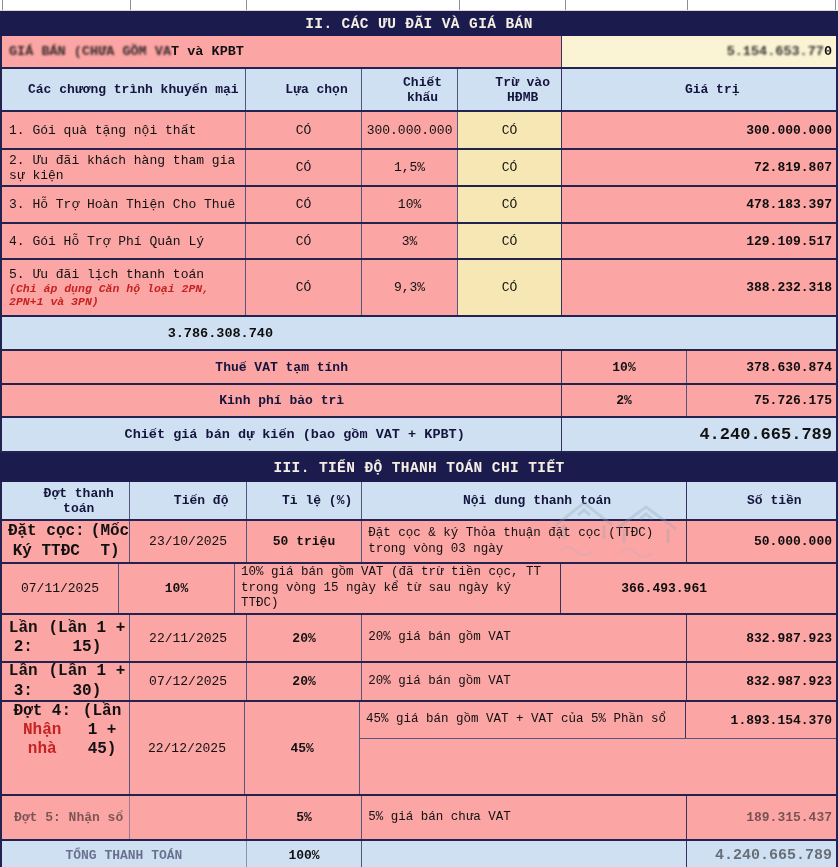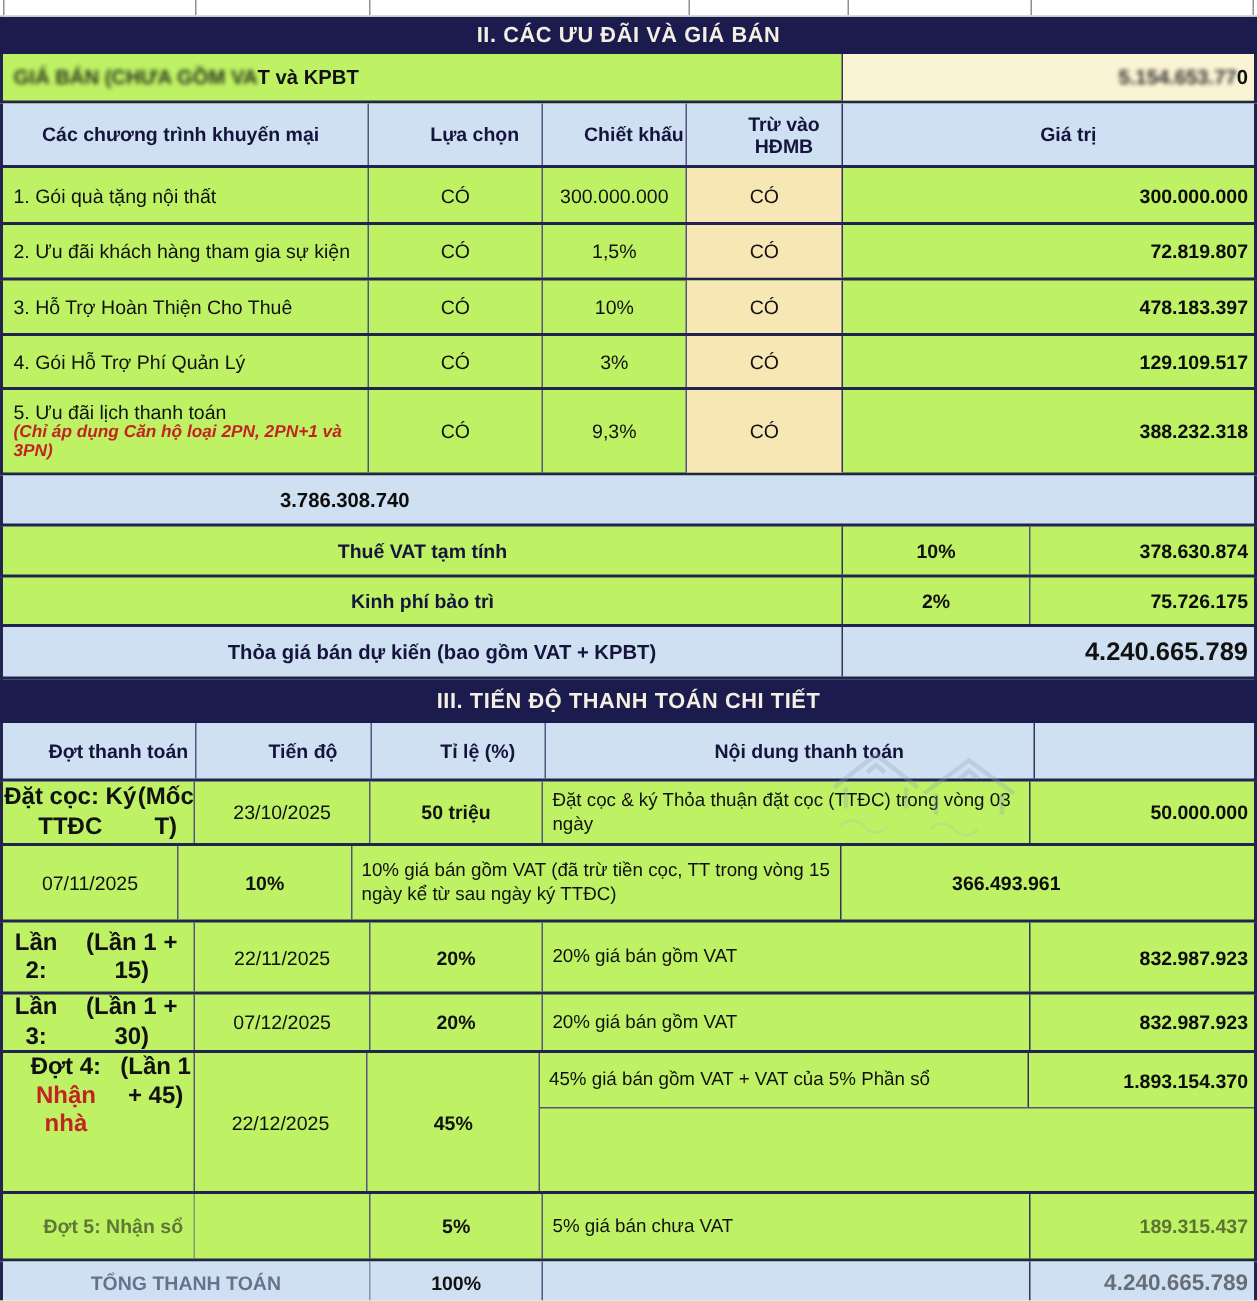--- a/index.html
+++ b/index.html
@@ -1,23 +1,23 @@
 <!DOCTYPE html>
 <html><head>
 <meta charset="utf-8">
 <style>
   html,body{margin:0;padding:0;background:#ffffff;}
   .page{
     position:relative;
     width:838px;height:867px;
-    font-family:Liberation Sans, sans-serif;
+    font-family:Liberation Mono, monospace;
     color:#111;
     box-sizing:border-box;
     overflow:hidden;
-    background:#bef264;
+    background:#fca5a5;
   }
   .tr{display:flex;box-sizing:border-box;}
   .td{box-sizing:border-box;display:flex;align-items:center;overflow:hidden;}
   .center{justify-content:center;text-align:center;}
   .right{justify-content:flex-end;text-align:right;padding-right:4px;}
   .left{justify-content:flex-start;text-align:left;padding-left:7px;}
   .bold{font-weight:bold;}
   .navy-bar{
     background:#1b1b4e;color:#f4efe2;
     display:flex;align-items:center;justify-content:center;
@@ -136,33 +136,34 @@
     <div class="td center bdr2 bold fs13" style="width:563px;color:#14143c">Thuế VAT tạm tính</div>
     <div class="td center bdr bold fs13" style="width:125px">10%</div>
     <div class="td right amount fs13" style="width:150px">378.630.874</div>
   </div>
   <div class="tr side rowline" style="height:33px">
     <div class="td center bdr2 bold fs13" style="width:563px;color:#14143c">Kinh phí bảo trì</div>
     <div class="td center bdr bold fs13" style="width:125px">2%</div>
     <div class="td right amount fs13" style="width:150px">75.726.175</div>
   </div>
   <div class="tr side rowline lightblue" style="height:35px">
-    <div class="td center bdr2 hdtxt" style="width:563px;font-size:13.5px">Thỏa giá bán dự kiến (bao gồm VAT + KPBT)</div>
+    <div class="td center bdr2 hdtxt" style="width:563px;font-size:13.5px">Chiết giá bán dự kiến (bao gồm VAT + KPBT)</div>
     <div class="td right total-val" style="width:275px">4.240.665.789</div>
   </div>
 
   <div class="navy-bar" style="height:29px">
     <span>III. TIẾN ĐỘ THANH TOÁN CHI TIẾT</span>
   </div>
 
   <div class="tr side rowline lightblue" style="height:39px">
     <div class="td center bdr d1 hdtxt">Đợt thanh toán</div>
     <div class="td center bdr d2 hdtxt">Tiến độ</div>
     <div class="td center bdr d3 hdtxt">Tỉ lệ (%)</div>
     <div class="td center bdr2 d4 hdtxt">Nội dung thanh toán</div>
+    <div class="td center d5 hdtxt">Số tiền</div>
   </div>
 
   <div class="tr side rowline" style="height:43px">
     <div class="td center bdr d1 stage bold">
       <span>Đặt cọc: Ký TTĐC</span>
       <span>(Mốc T)</span>
     </div>
     <div class="td center bdr d2 fs13">23/10/2025</div>
     <div class="td center bdr d3 fs13 bold">50 triệu</div>
     <div class="td bdr2 d4 content-cell">Đặt cọc &amp; ký Thỏa thuận đặt cọc (TTĐC) trong vòng 03 ngày</div>
@@ -208,21 +209,21 @@
         <div class="td right d5 fs13 amount">1.893.154.370</div>
       </div>
       <div class="tr" style="height:36px">
         <div class="td bdr2 d4 content-cell">100% Kinh phí bảo trì</div>
         <div class="td right d5 fs13 amount">75.726.175</div>
       </div>
     </div>
   </div>
 
   <div class="tr side rowline" style="height:45px">
-    <div class="td left bdr d1 fs13 bold faded" style="padding-left:27px">Đợt 5: Nhận sổ</div>
+    <div class="td left bdr d1 fs13 bold faded" style="padding-left:12px">Đợt 5: Nhận sổ</div>
     <div class="td center bdr d2 fs13"></div>
     <div class="td center bdr d3 fs13 bold">5%</div>
     <div class="td bdr2 d4 content-cell">5% giá bán chưa VAT</div>
     <div class="td right d5 fs13 amount faded">189.315.437</div>
   </div>
 
   <div class="tr side rowline lightblue" style="height:30px">
     <div class="td center bdr bold fs13 faded" style="width:246px;color:#14143c">TỔNG THANH TOÁN</div>
     <div class="td center bdr bold fs13" style="width:116px">100%</div>
     <div class="td bdr2" style="width:326px"></div>

